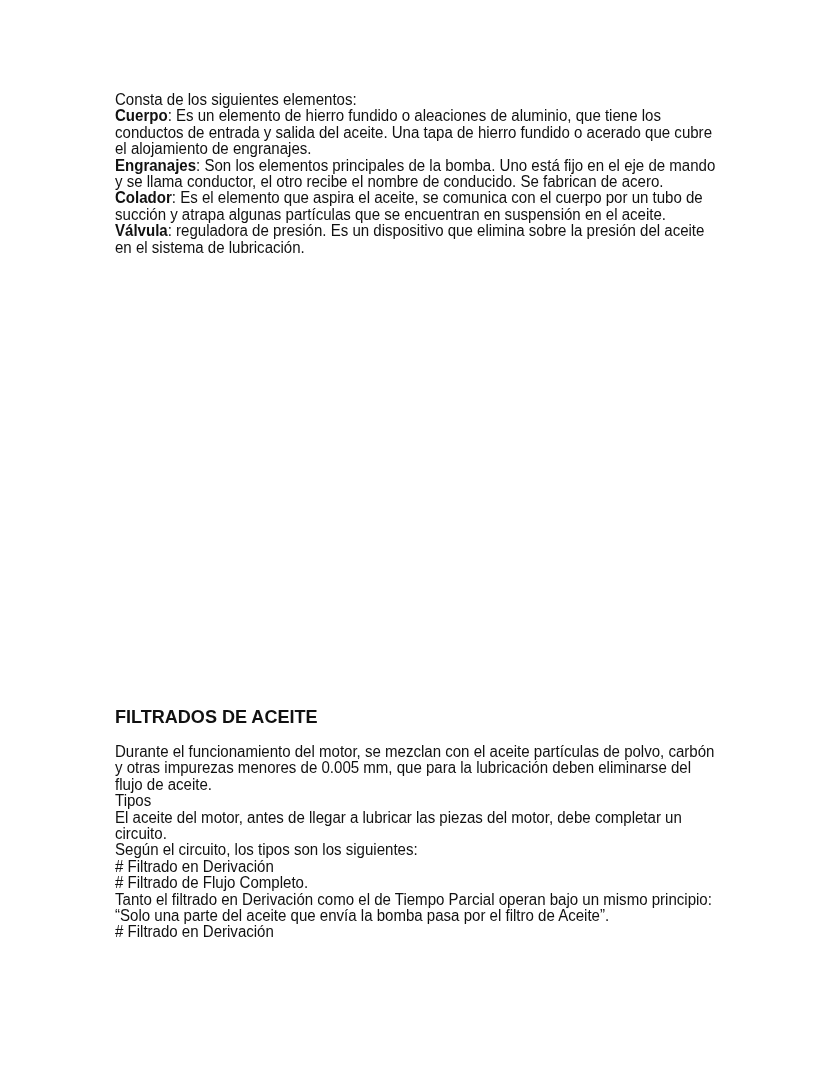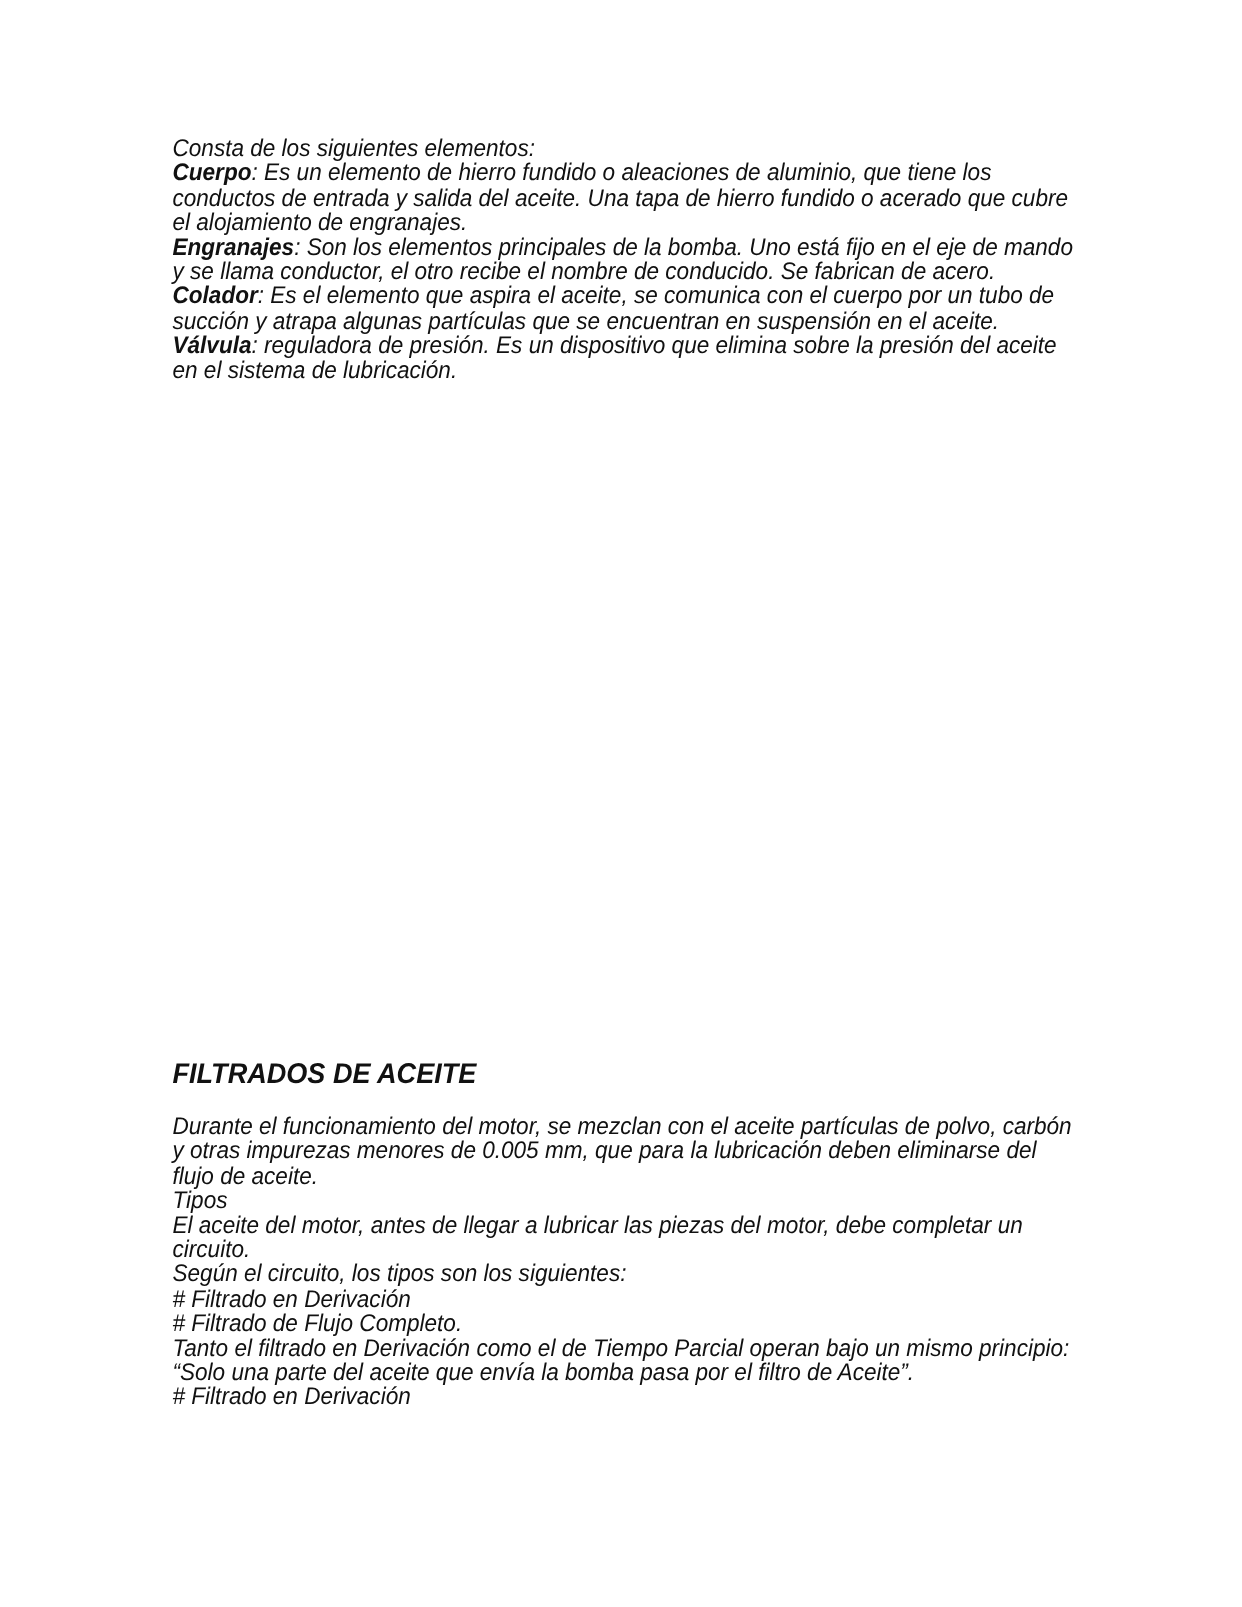--- a/index.html
+++ b/index.html
@@ -1,17 +1,17 @@
 <!DOCTYPE html>
 <html><head>
 <meta charset="utf-8">
 <style>
   html, body { margin: 0; padding: 0; background: #ffffff; }
   body { width: 828px; height: 1071px; position: relative; overflow: hidden; }
-  .page { position: absolute; left: 0; top: 0; width: 828px; height: 1071px; background: #fff; font-style: italic; }
+  .page { position: absolute; left: 0; top: 0; width: 828px; height: 1071px; background: #fff; }
   .block {
     position: absolute; left: 115px; width: 640px;
     font-family: "Liberation Sans", sans-serif;
     font-size: 16px; line-height: 16.4px; color: #111;
     transform: scaleX(0.94); transform-origin: left top;
   }
   .block p { margin: 0; }
   .block b { font-weight: bold; }
   #block1 { top: 92px; }
   #heading {

